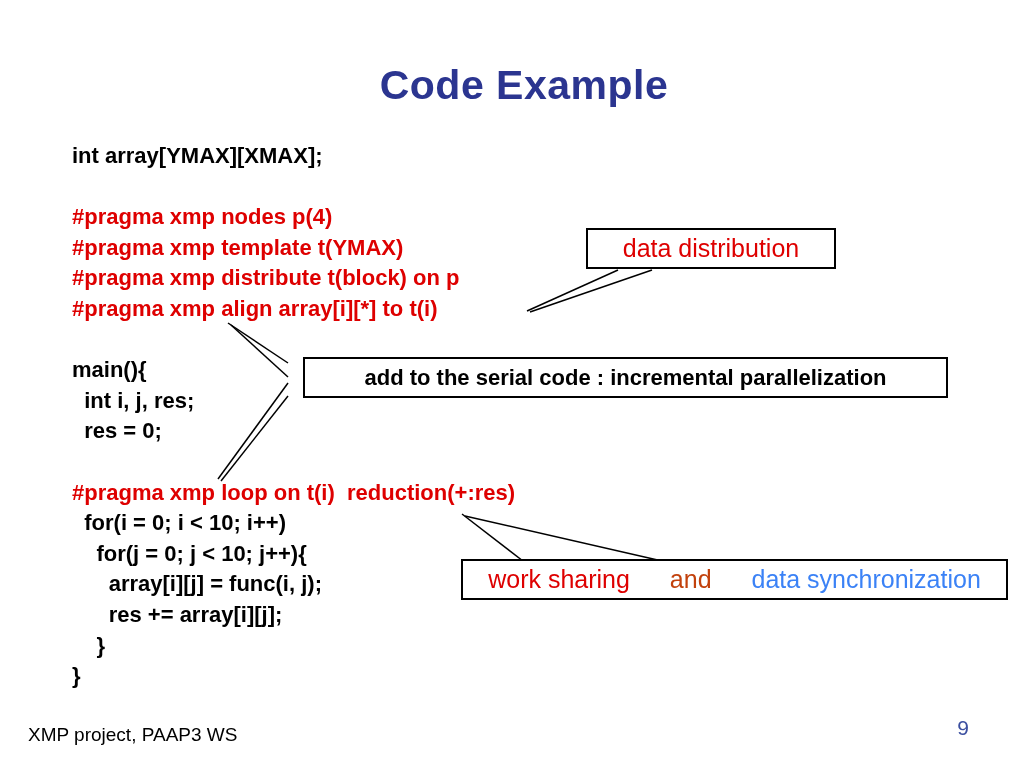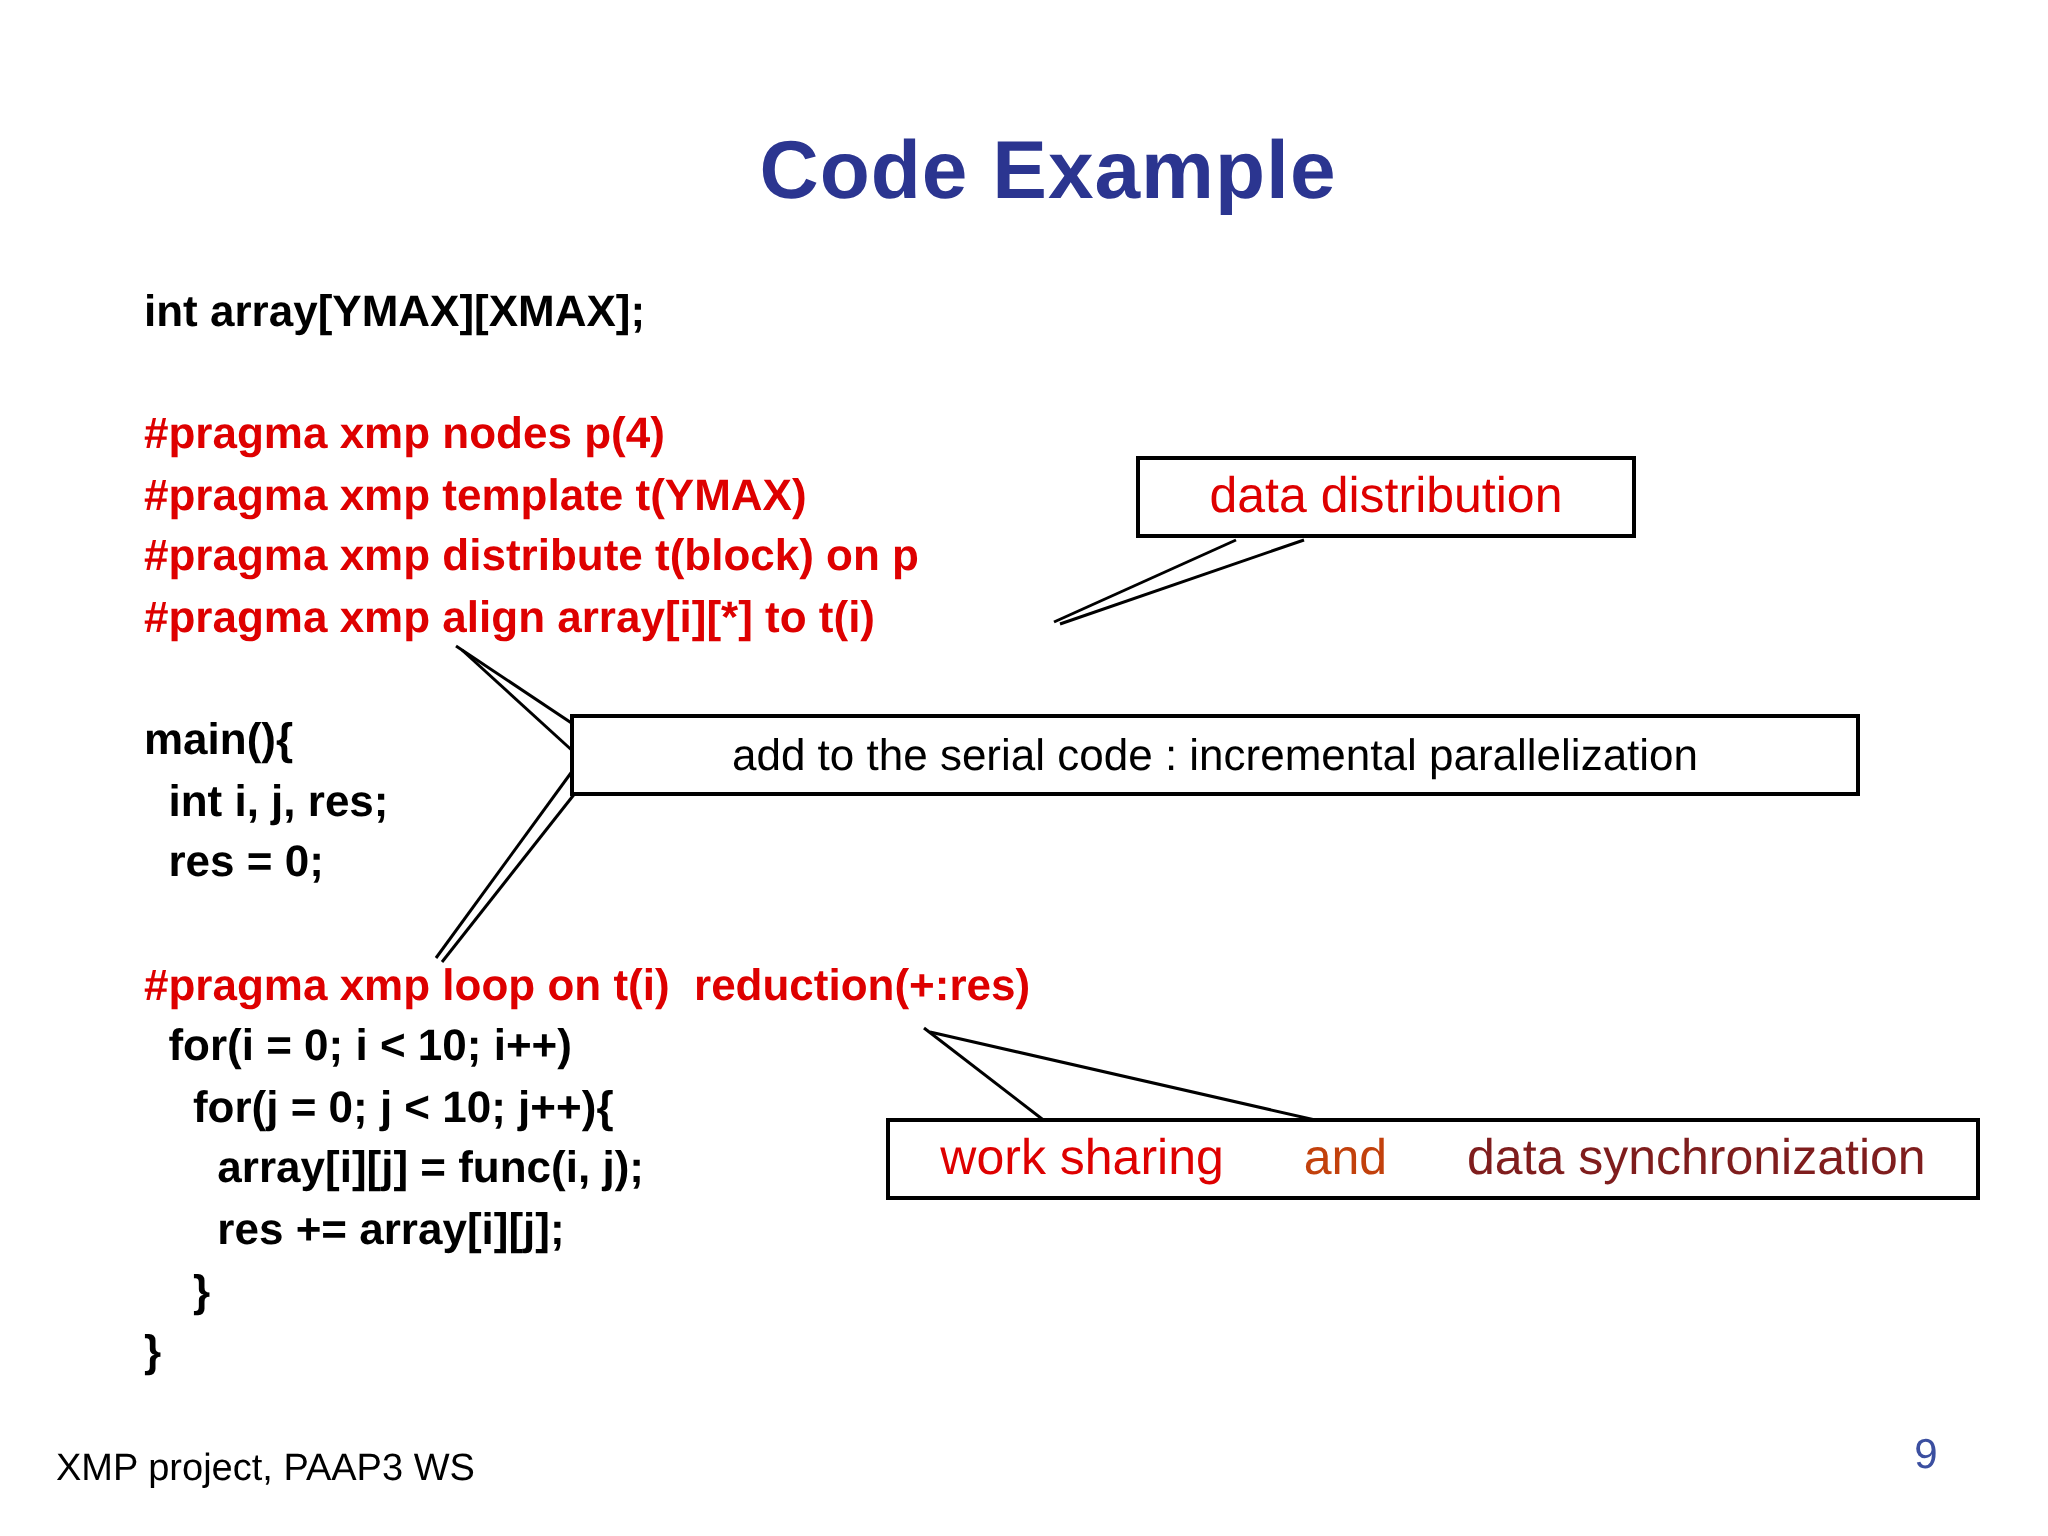--- a/index.html
+++ b/index.html
@@ -49,29 +49,30 @@
   .callout {
     position: absolute;
     background: #ffffff;
     border: 2px solid #000000;
     display: flex;
     align-items: center;
     justify-content: center;
     box-sizing: border-box;
     z-index: 2;
     white-space: pre;
+    margin-left: 18px;
   }
   .callout-data-distribution {
     left: 568px; top: 228px; width: 250px; height: 41px;
     font-size: 25px;
   }
   .callout-incremental {
     left: 285px; top: 357px; width: 645px; height: 41px;
     font-size: 22px;
-    font-weight: normal;
+    font-weight: bold;
   }
   .callout-work-sharing {
     left: 443px; top: 559px; width: 547px; height: 41px;
     font-size: 25px;
     gap: 33px;
   }
   .slide-footer {
     position: absolute;
     left: 28px;
     top: 724px;
@@ -115,20 +116,20 @@
 
   <div class="callout callout-data-distribution">
     <span style="color: rgb(222, 0, 0);">data distribution</span>
   </div>
 
   <div class="callout callout-incremental">
     <span style="color: rgb(0, 0, 0);">add to the serial code : incremental parallelization</span>
   </div>
 
   <div class="callout callout-work-sharing">
-    <span style="color: rgb(222, 0, 0);">work sharing</span><span style="color: #c2410c;"> and </span><span style="color: #7f1d1d;">data synchronization</span>
+    <span style="color: rgb(222, 0, 0);">work sharing</span><span style="color: #c2410c;"> and </span><span style="color: #3b82f6;">data synchronization</span>
   </div>
 
   <div class="slide-footer">XMP project, PAAP3  WS</div>
 
   <div class="page-number" style="color: rgb(59, 79, 160);">9</div>
 
 </div>
 
 </body></html>

